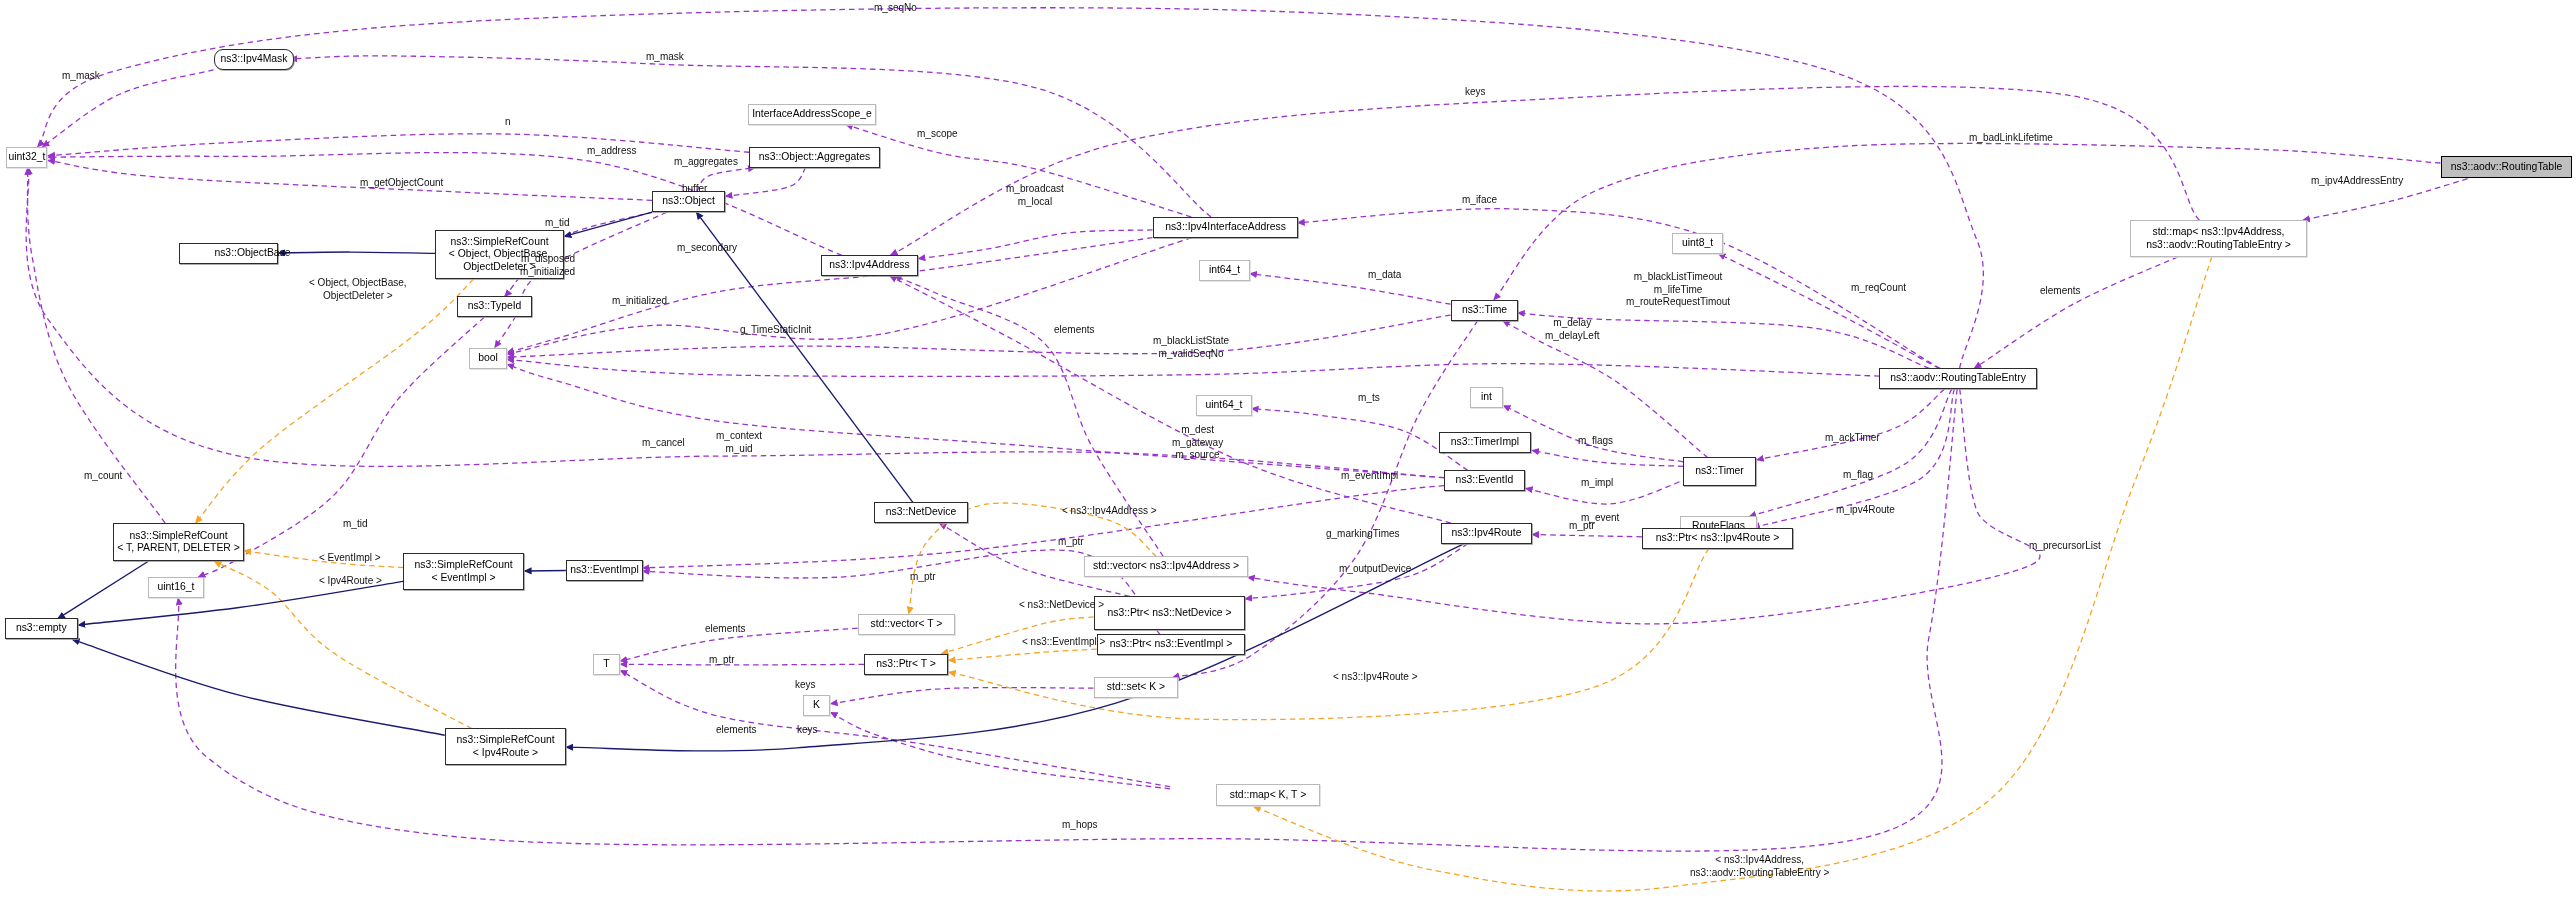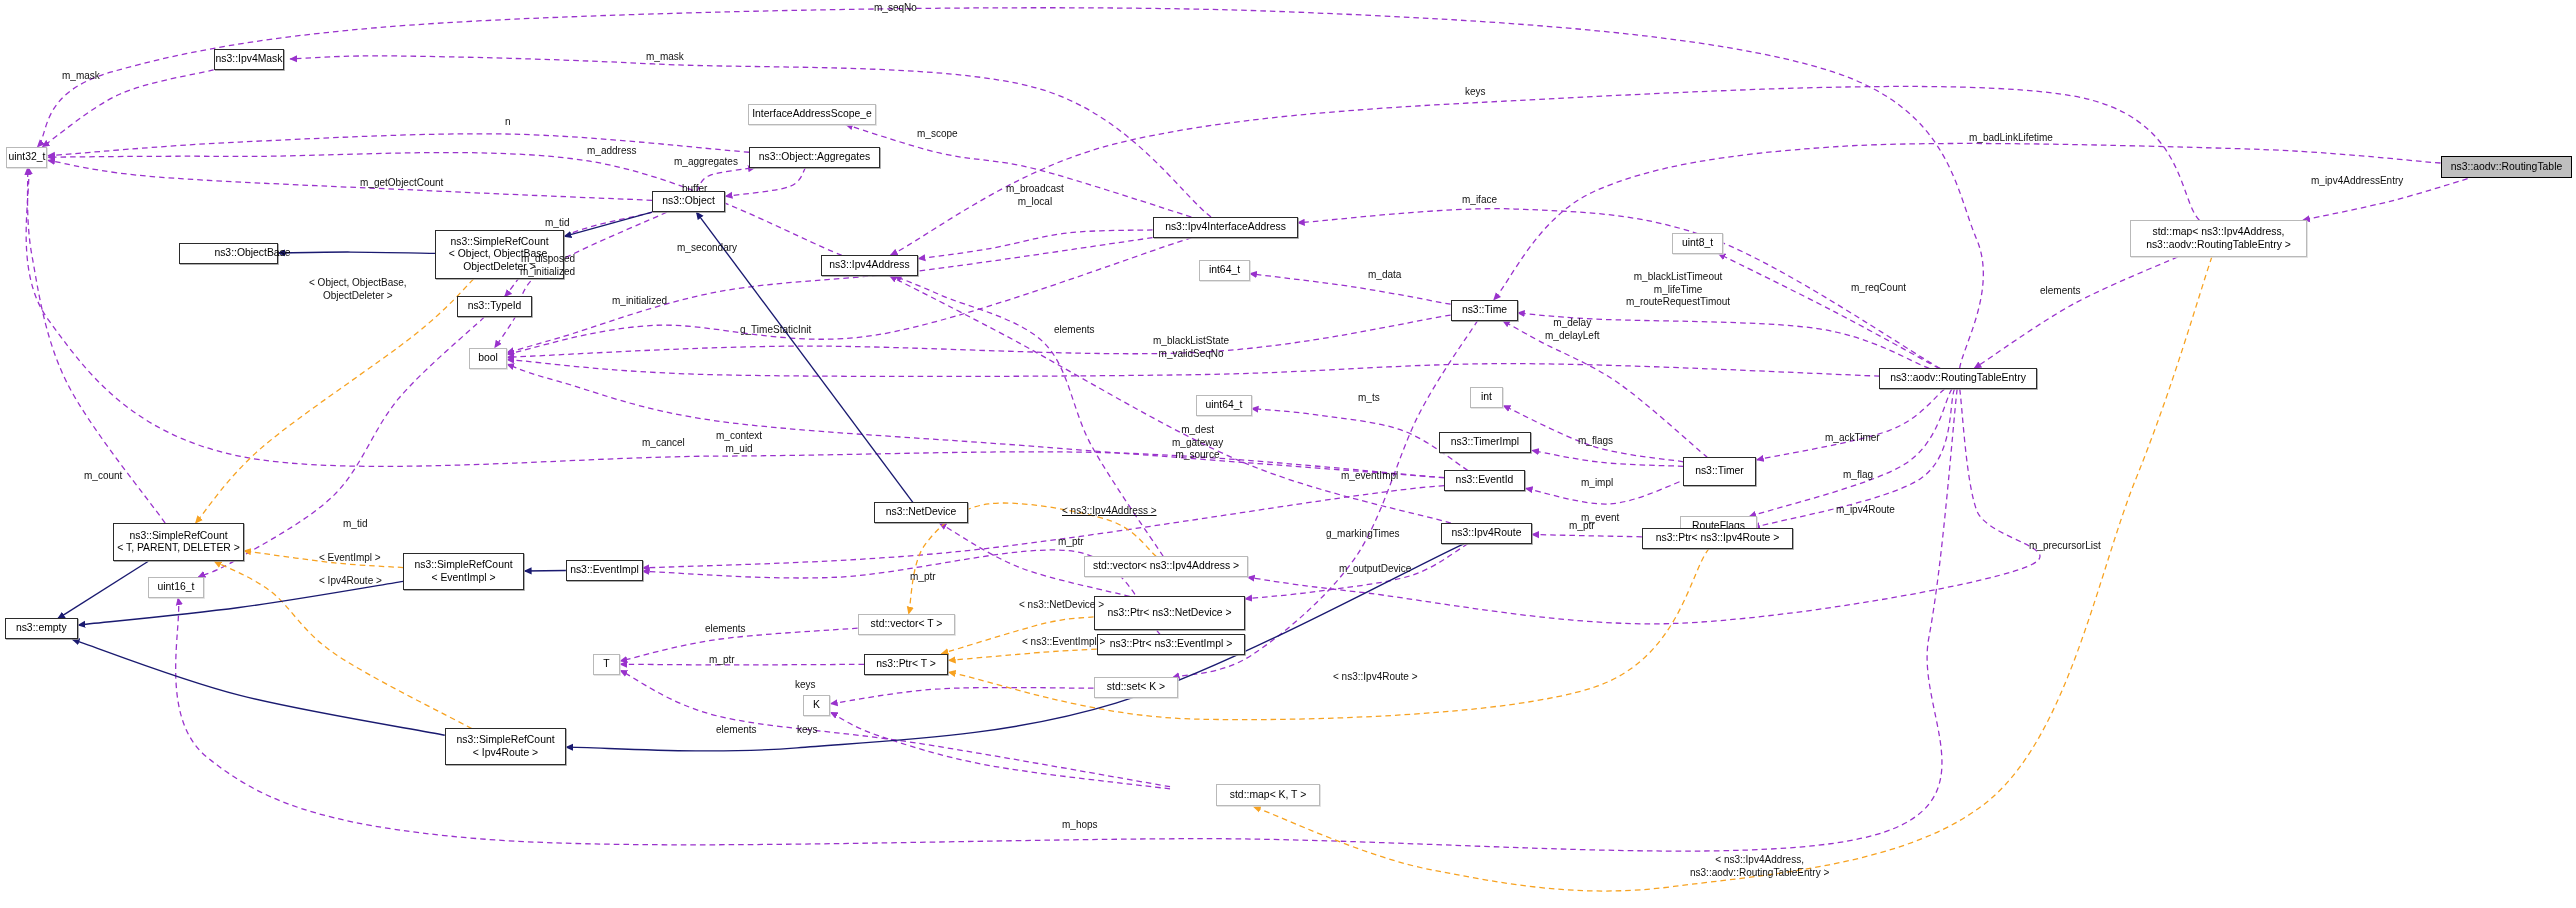--- a/index.html
+++ b/index.html
@@ -94,21 +94,21 @@
       <path d="M818,265.8101265822785 L708,296.44303797468353" fill="none" stroke="#1A1A70" stroke-width="1.7" marker-end="url(#arrow-inherit)"></path>
       <path d="M1145.3,630 L873.7,266" fill="none" stroke="#1A1A70" stroke-width="1.7" marker-end="url(#arrow-inherit)"></path>
       <path d="M710,715.5454545454545 L658,716.1363636363636" fill="none" stroke="#1A1A70" stroke-width="1.7" marker-end="url(#arrow-inherit)"></path>
       <path d="M506,729.1276595744681 C471.7,734.6 368.0,752.9 300,762 C232.0,771.1 131.7,780.3 98,783.991935483871" fill="none" stroke="#1A1A70" stroke-width="1.7" marker-end="url(#arrow-inherit)"></path>
       <path d="M186.12844036697248,704 L72.5137614678899,776" fill="none" stroke="#1A1A70" stroke-width="1.7" marker-end="url(#arrow-inherit)"></path>
       <path d="M558,922.2095808383234 C515.0,913.8 377.9,892.0 300,872 C222.1,852.0 125.7,813.7 90.8433734939759,802" fill="none" stroke="#1A1A70" stroke-width="1.7" marker-end="url(#arrow-inherit)"></path>
       <path d="M1836.619718309859,682 C1763.8,715.3 1539.4,839.3 1400,882 C1260.6,924.7 1115.0,928.8 1000,938 C885.0,947.2 758.3,937.3 710,937.2076502732241" fill="none" stroke="#1A1A70" stroke-width="1.7" marker-end="url(#arrow-inherit)"></path>
     </svg>
   <div id="node-layer">
       <div class="node plain" style="left: 6.4px; top: 147px; width: 41px; height: 21px;">uint32_t</div>
-      <div class="node class" style="left: 214px; top: 49px; width: 70px; height: 21px;">ns3::Ipv4Mask</div>
+      <div class="node class" style="left: 214px; top: 49px; width: 80px; height: 21px; border-radius: 9px;">ns3::Ipv4Mask</div>
       <div class="node plain" style="left: 748px; top: 104px; width: 128px; height: 21px;">InterfaceAddressScope_e</div>
       <div class="node class" style="left: 749px; top: 147px; width: 131px; height: 21px;">ns3::Object::Aggregates</div>
       <div class="node class" style="left: 652px; top: 191px; width: 73px; height: 21px;">ns3::Object</div>
       <div class="node class" style="left: 179px; top: 243px; width: 99px; height: 21px; padding-left: 48px;">ns3::ObjectBase</div>
       <div class="node class" style="left: 435px; top: 230px; width: 129px; height: 49px;">ns3::SimpleRefCount
 &lt; Object, ObjectBase,
 ObjectDeleter &gt;</div>
       <div class="node class" style="left: 457px; top: 296px; width: 75px; height: 21px;">ns3::TypeId</div>
       <div class="node plain" style="left: 469px; top: 348px; width: 38px; height: 21px;">bool</div>
       <div class="node class" style="left: 821px; top: 255px; width: 97px; height: 21px;">ns3::Ipv4Address</div>
@@ -206,21 +206,21 @@
       <div class="elabel" style="left: 1058px; top: 536px;">m_ptr</div>
       <div class="elabel" style="left: 705px; top: 623px;">elements</div>
       <div class="elabel" style="left: 709px; top: 654px;">m_ptr</div>
       <div class="elabel" style="left: 716px; top: 724px;">elements</div>
       <div class="elabel" style="left: 795px; top: 679px;">keys</div>
       <div class="elabel" style="left: 797px; top: 724px;">keys</div>
       <div class="elabel" style="left: 309px; top: 277px;">&lt; Object, ObjectBase,
 ObjectDeleter &gt;</div>
       <div class="elabel" style="left: 319px; top: 552px;">&lt; EventImpl &gt;</div>
       <div class="elabel" style="left: 319px; top: 575px;">&lt; Ipv4Route &gt;</div>
-      <div class="elabel" style="left: 1062px; top: 505px; text-decoration: underline;">&lt; ns3::Ipv4Address &gt;</div>
+      <div class="elabel" style="left: 1062px; top: 505px;">&lt; ns3::Ipv4Address &gt;</div>
       <div class="elabel" style="left: 1019px; top: 599px;">&lt; ns3::NetDevice &gt;</div>
       <div class="elabel" style="left: 1022px; top: 636px;">&lt; ns3::EventImpl &gt;</div>
       <div class="elabel" style="left: 1333px; top: 671px;">&lt; ns3::Ipv4Route &gt;</div>
       <div class="elabel" style="left: 1690px; top: 854px;">&lt; ns3::Ipv4Address,
 ns3::aodv::RoutingTableEntry &gt;</div>
     </div>
 </div>
 
 
 </body></html>

